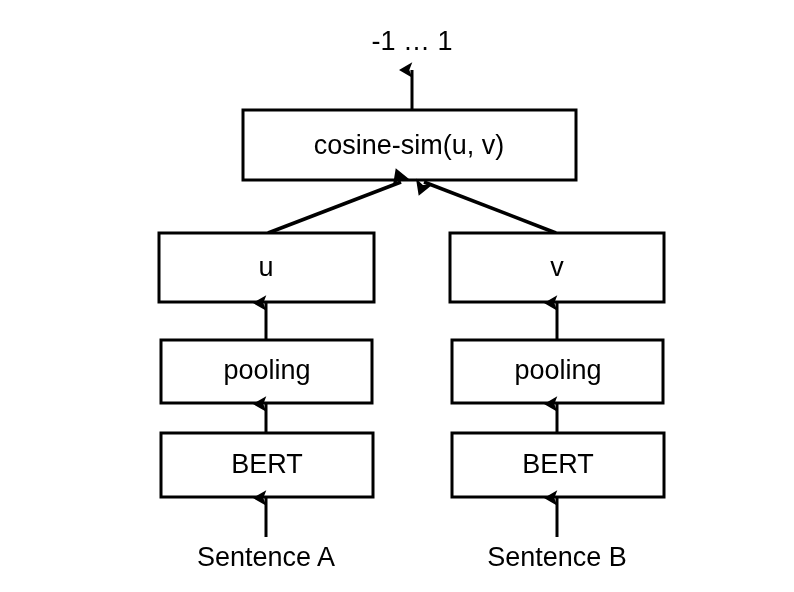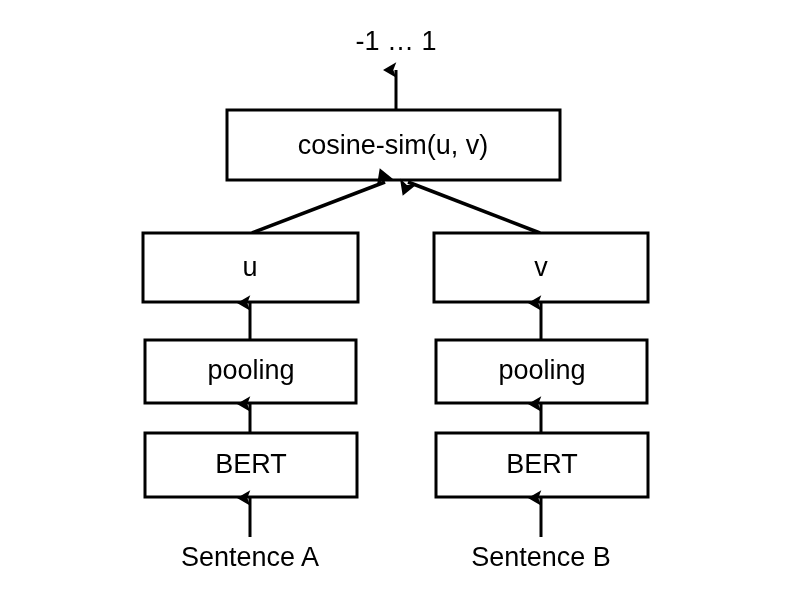--- a/index.html
+++ b/index.html
@@ -12,20 +12,21 @@
     width: 794px;
     height: 592px;
     overflow: hidden;
     font-family: "Liberation Sans", sans-serif;
   }
   #diagram-root {
     position: relative;
     width: 642px;
     height: 592px;
     background: #ffffff;
+    margin-left: 16px;
   }
   svg#architecture-svg {
     display: block;
     width: 794px;
     height: 592px;
   }
   .node-box {
     fill: #ffffff;
     stroke: #000000;
     stroke-width: 3;

